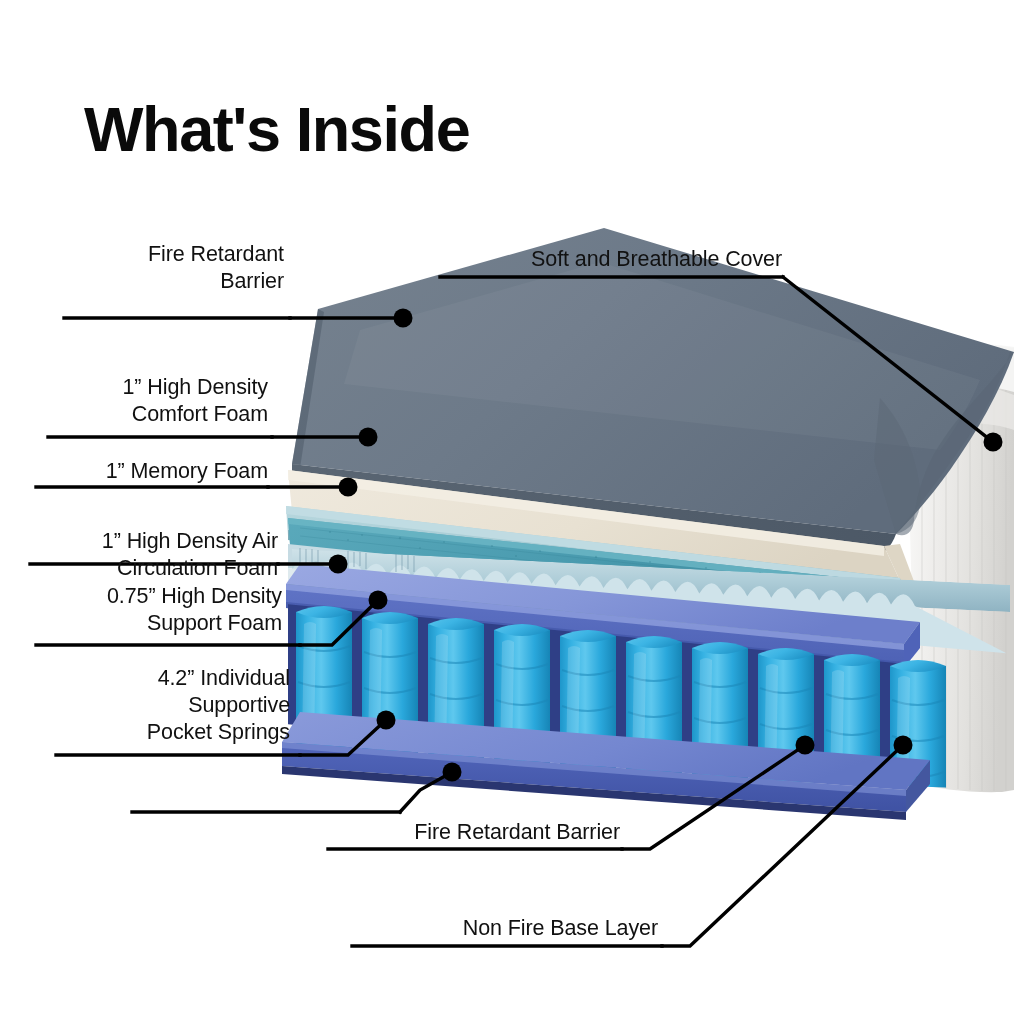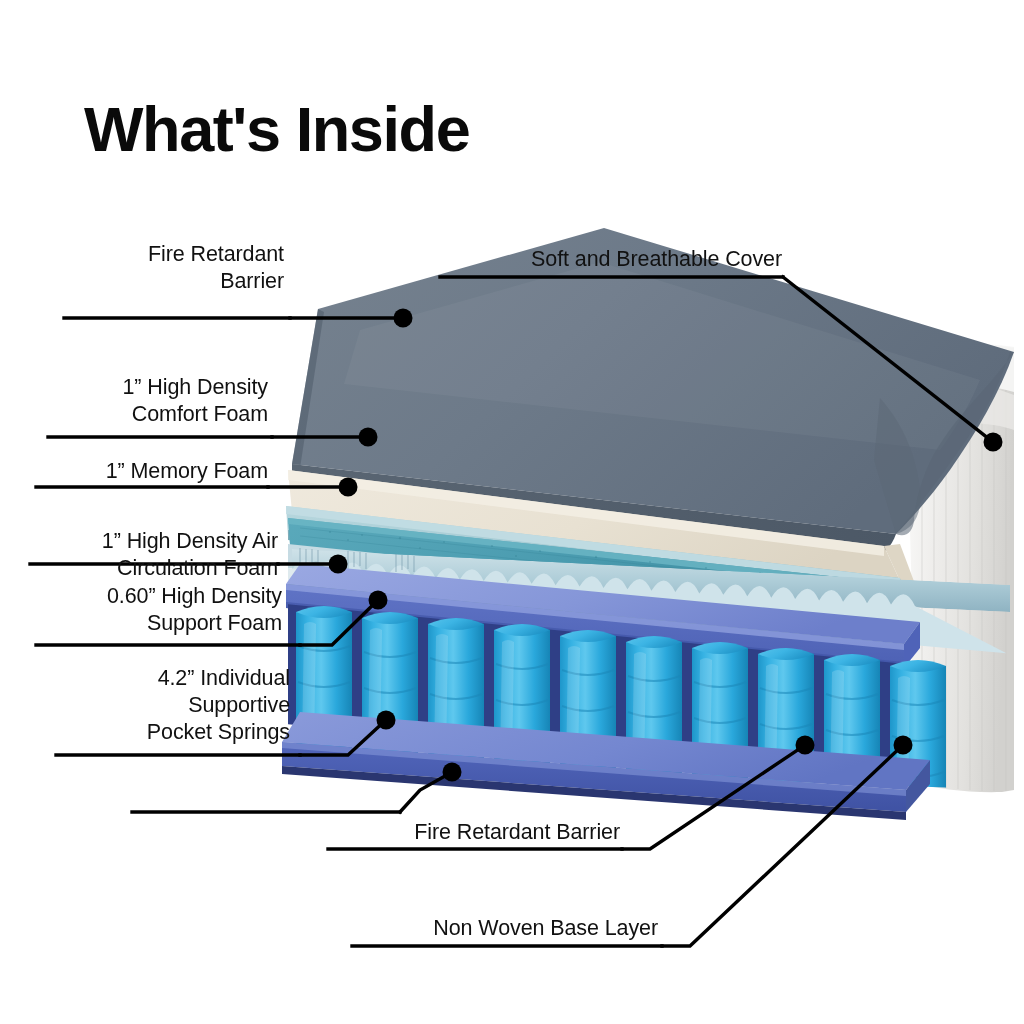--- a/index.html
+++ b/index.html
@@ -464,22 +464,22 @@
 
   <div class="labels" id="label-layer">
       <div class="label left" style="left: 442px; top: 246px; width: 340px;">Soft and Breathable Cover</div>
       <div class="label right" style="left: 64px; top: 241px; width: 220px;">Fire Retardant
 Barrier</div>
       <div class="label right" style="left: 48px; top: 374px; width: 220px;">1” High Density
 Comfort Foam</div>
       <div class="label right" style="left: 36px; top: 458px; width: 232px;">1” Memory Foam</div>
       <div class="label right" style="left: 30px; top: 505px; width: 248px; margin-top: 23px;">1” High Density Air
 Circulation Foam</div>
-      <div class="label right" style="left: 36px; top: 583px; width: 246px;">0.60” High Density
+      <div class="label right" style="left: 36px; top: 583px; width: 246px;">0.75” High Density
 Support Foam</div>
       <div class="label right" style="left: 56px; top: 665px; width: 234px;">4.2” Individual
 Supportive
 Pocket Springs</div>
       <div class="label left" style="left: 340px; top: 819px; width: 280px;">Fire Retardant Barrier</div>
-      <div class="label left" style="left: 358px; top: 915px; width: 300px;">Non Woven Base Layer</div>
+      <div class="label left" style="left: 358px; top: 915px; width: 300px;">Non Fire Base Layer</div>
     </div>
 
 </div>
 
 </body></html>

